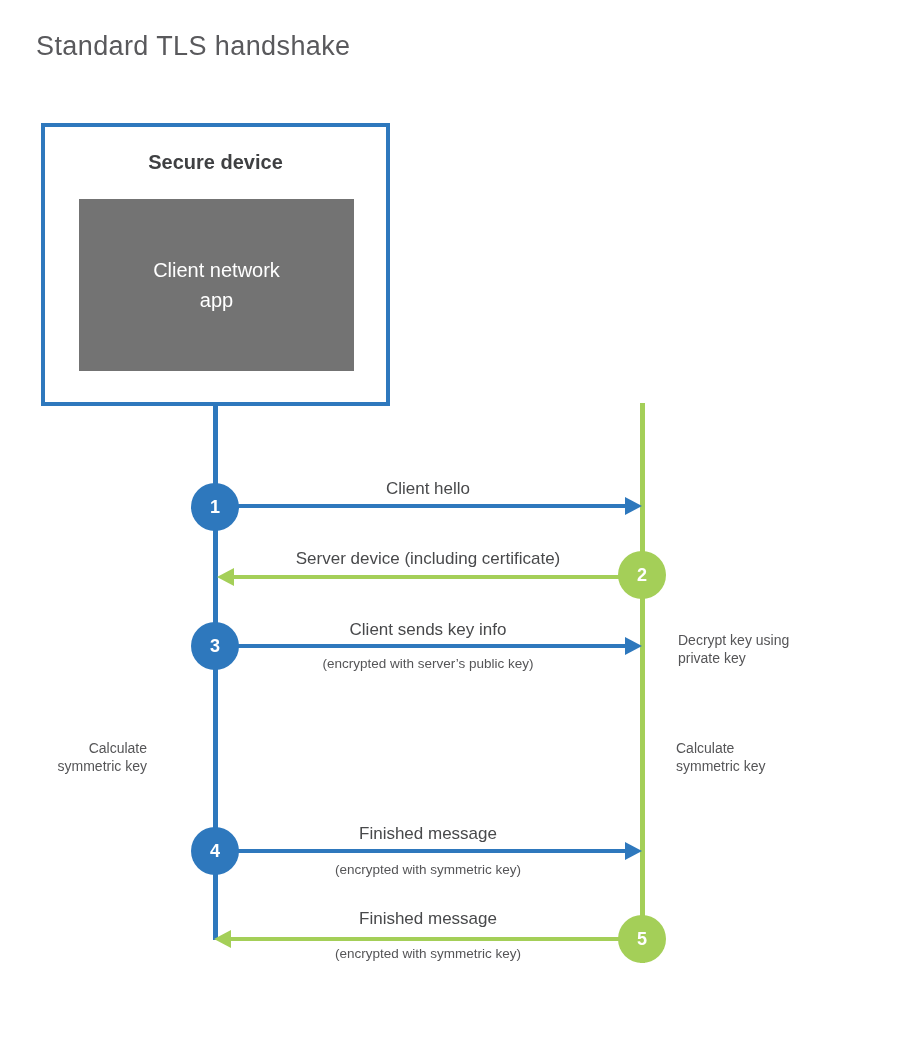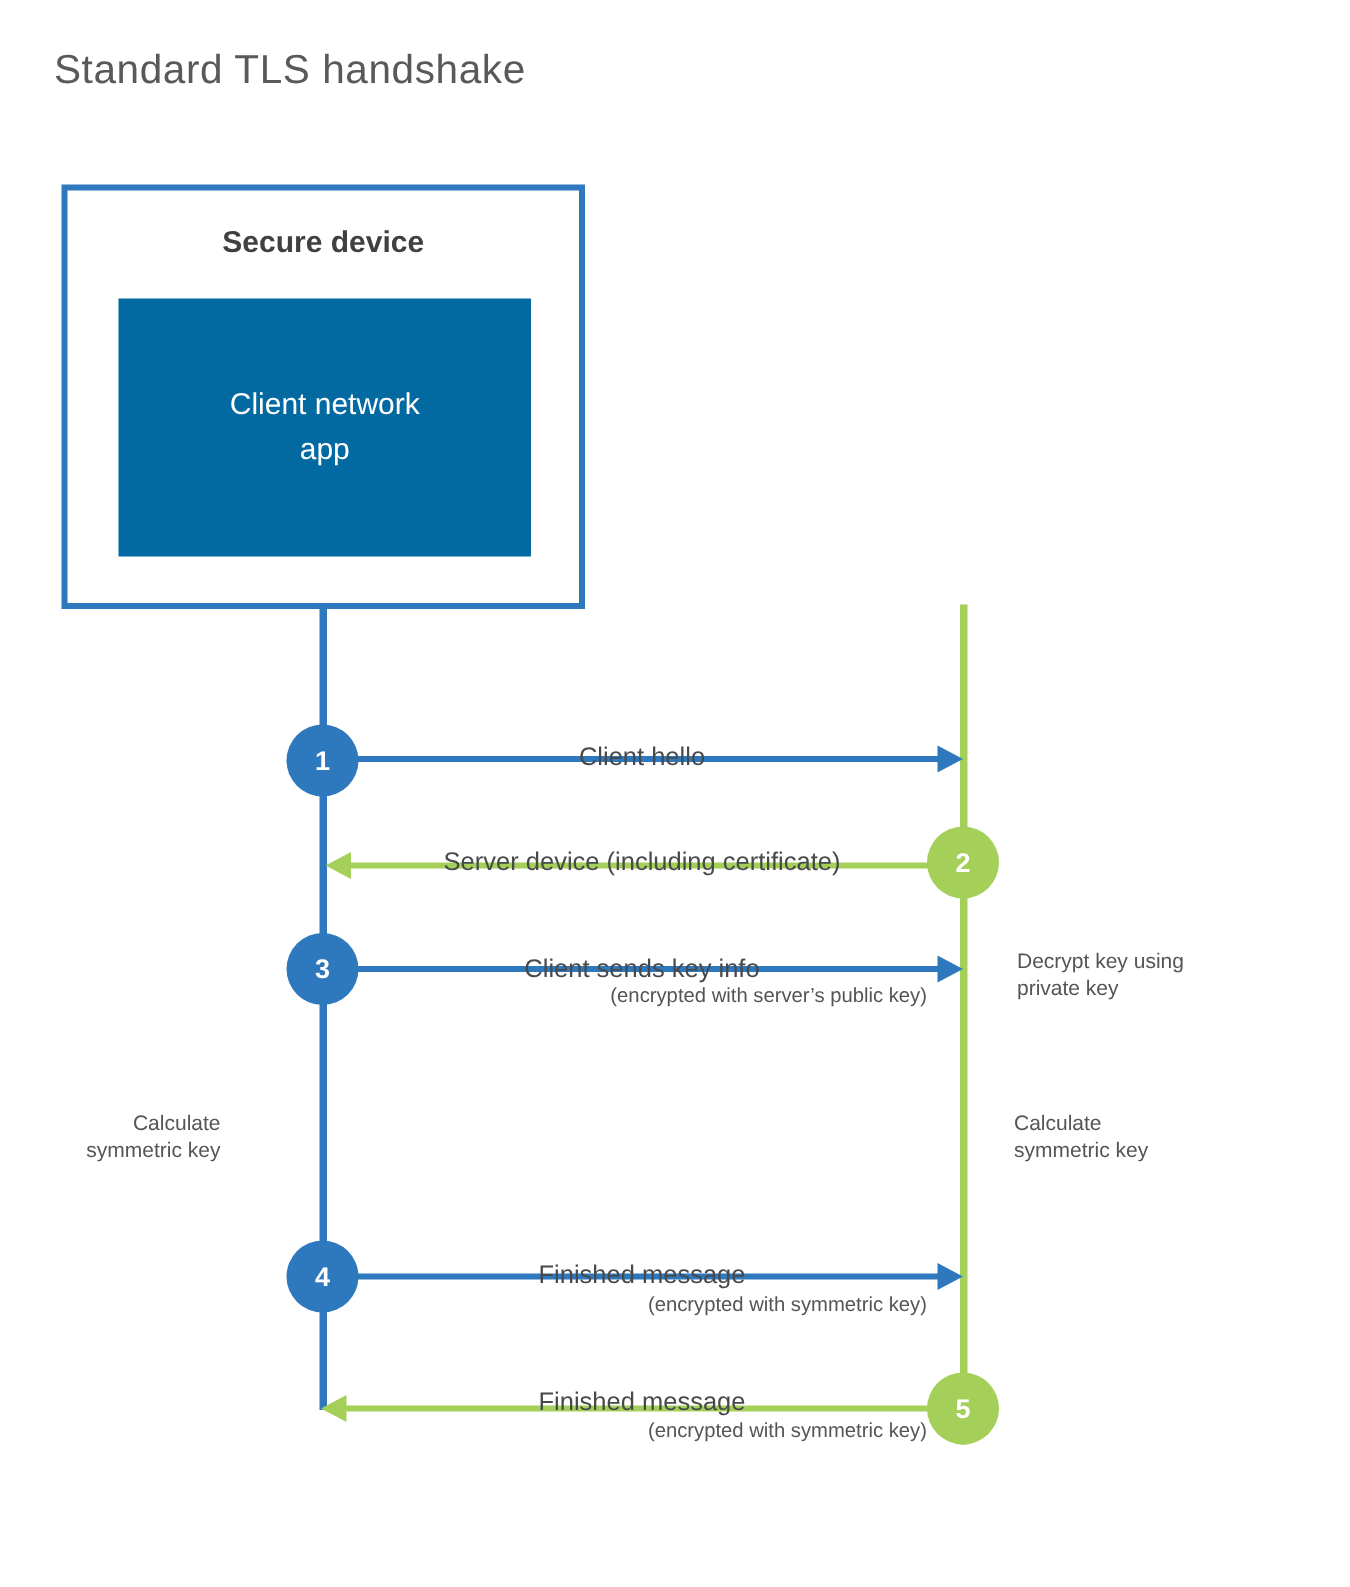--- a/index.html
+++ b/index.html
@@ -40,21 +40,21 @@
     position: absolute;
     left: 0; top: 24px; width: 100%;
     text-align: center;
     font-size: 20px;
     font-weight: bold;
     color: #3f4042;
   }
   .app-rect {
     position: absolute;
     left: 34px; top: 72px; width: 275px; height: 172px;
-    background: #0369a1;
+    background: #737373;
     display: flex; align-items: center; justify-content: center;
     text-align: center;
     color: #ffffff;
     font-size: 20px;
     line-height: 1.5;
   }
   .bar {
     position: absolute;
     left: 40px; width: 336px; height: 47px;
     background: #b9db80;
@@ -116,26 +116,25 @@
   .c4 { left: 191px; top: 827px; }
   .c5 { left: 618px; top: 915px; }
 
   
   .msg-label {
     position: absolute;
     left: 238px; width: 380px;
     text-align: center;
     font-size: 17px;
     color: #48494b;
-    margin-top: 16px;
   }
   .msg-sub {
     position: absolute;
     left: 238px; width: 380px;
-    text-align: right;
+    text-align: center;
     font-size: 13.5px;
     color: #555557;
   }
   .l1 { top: 479px; }
   .l2 { top: 549px; }
   .l3 { top: 620px; }
   .sub3 { top: 656px; }
   .l4 { top: 824px; }
   .sub4 { top: 862px; }
   .l5 { top: 909px; }

